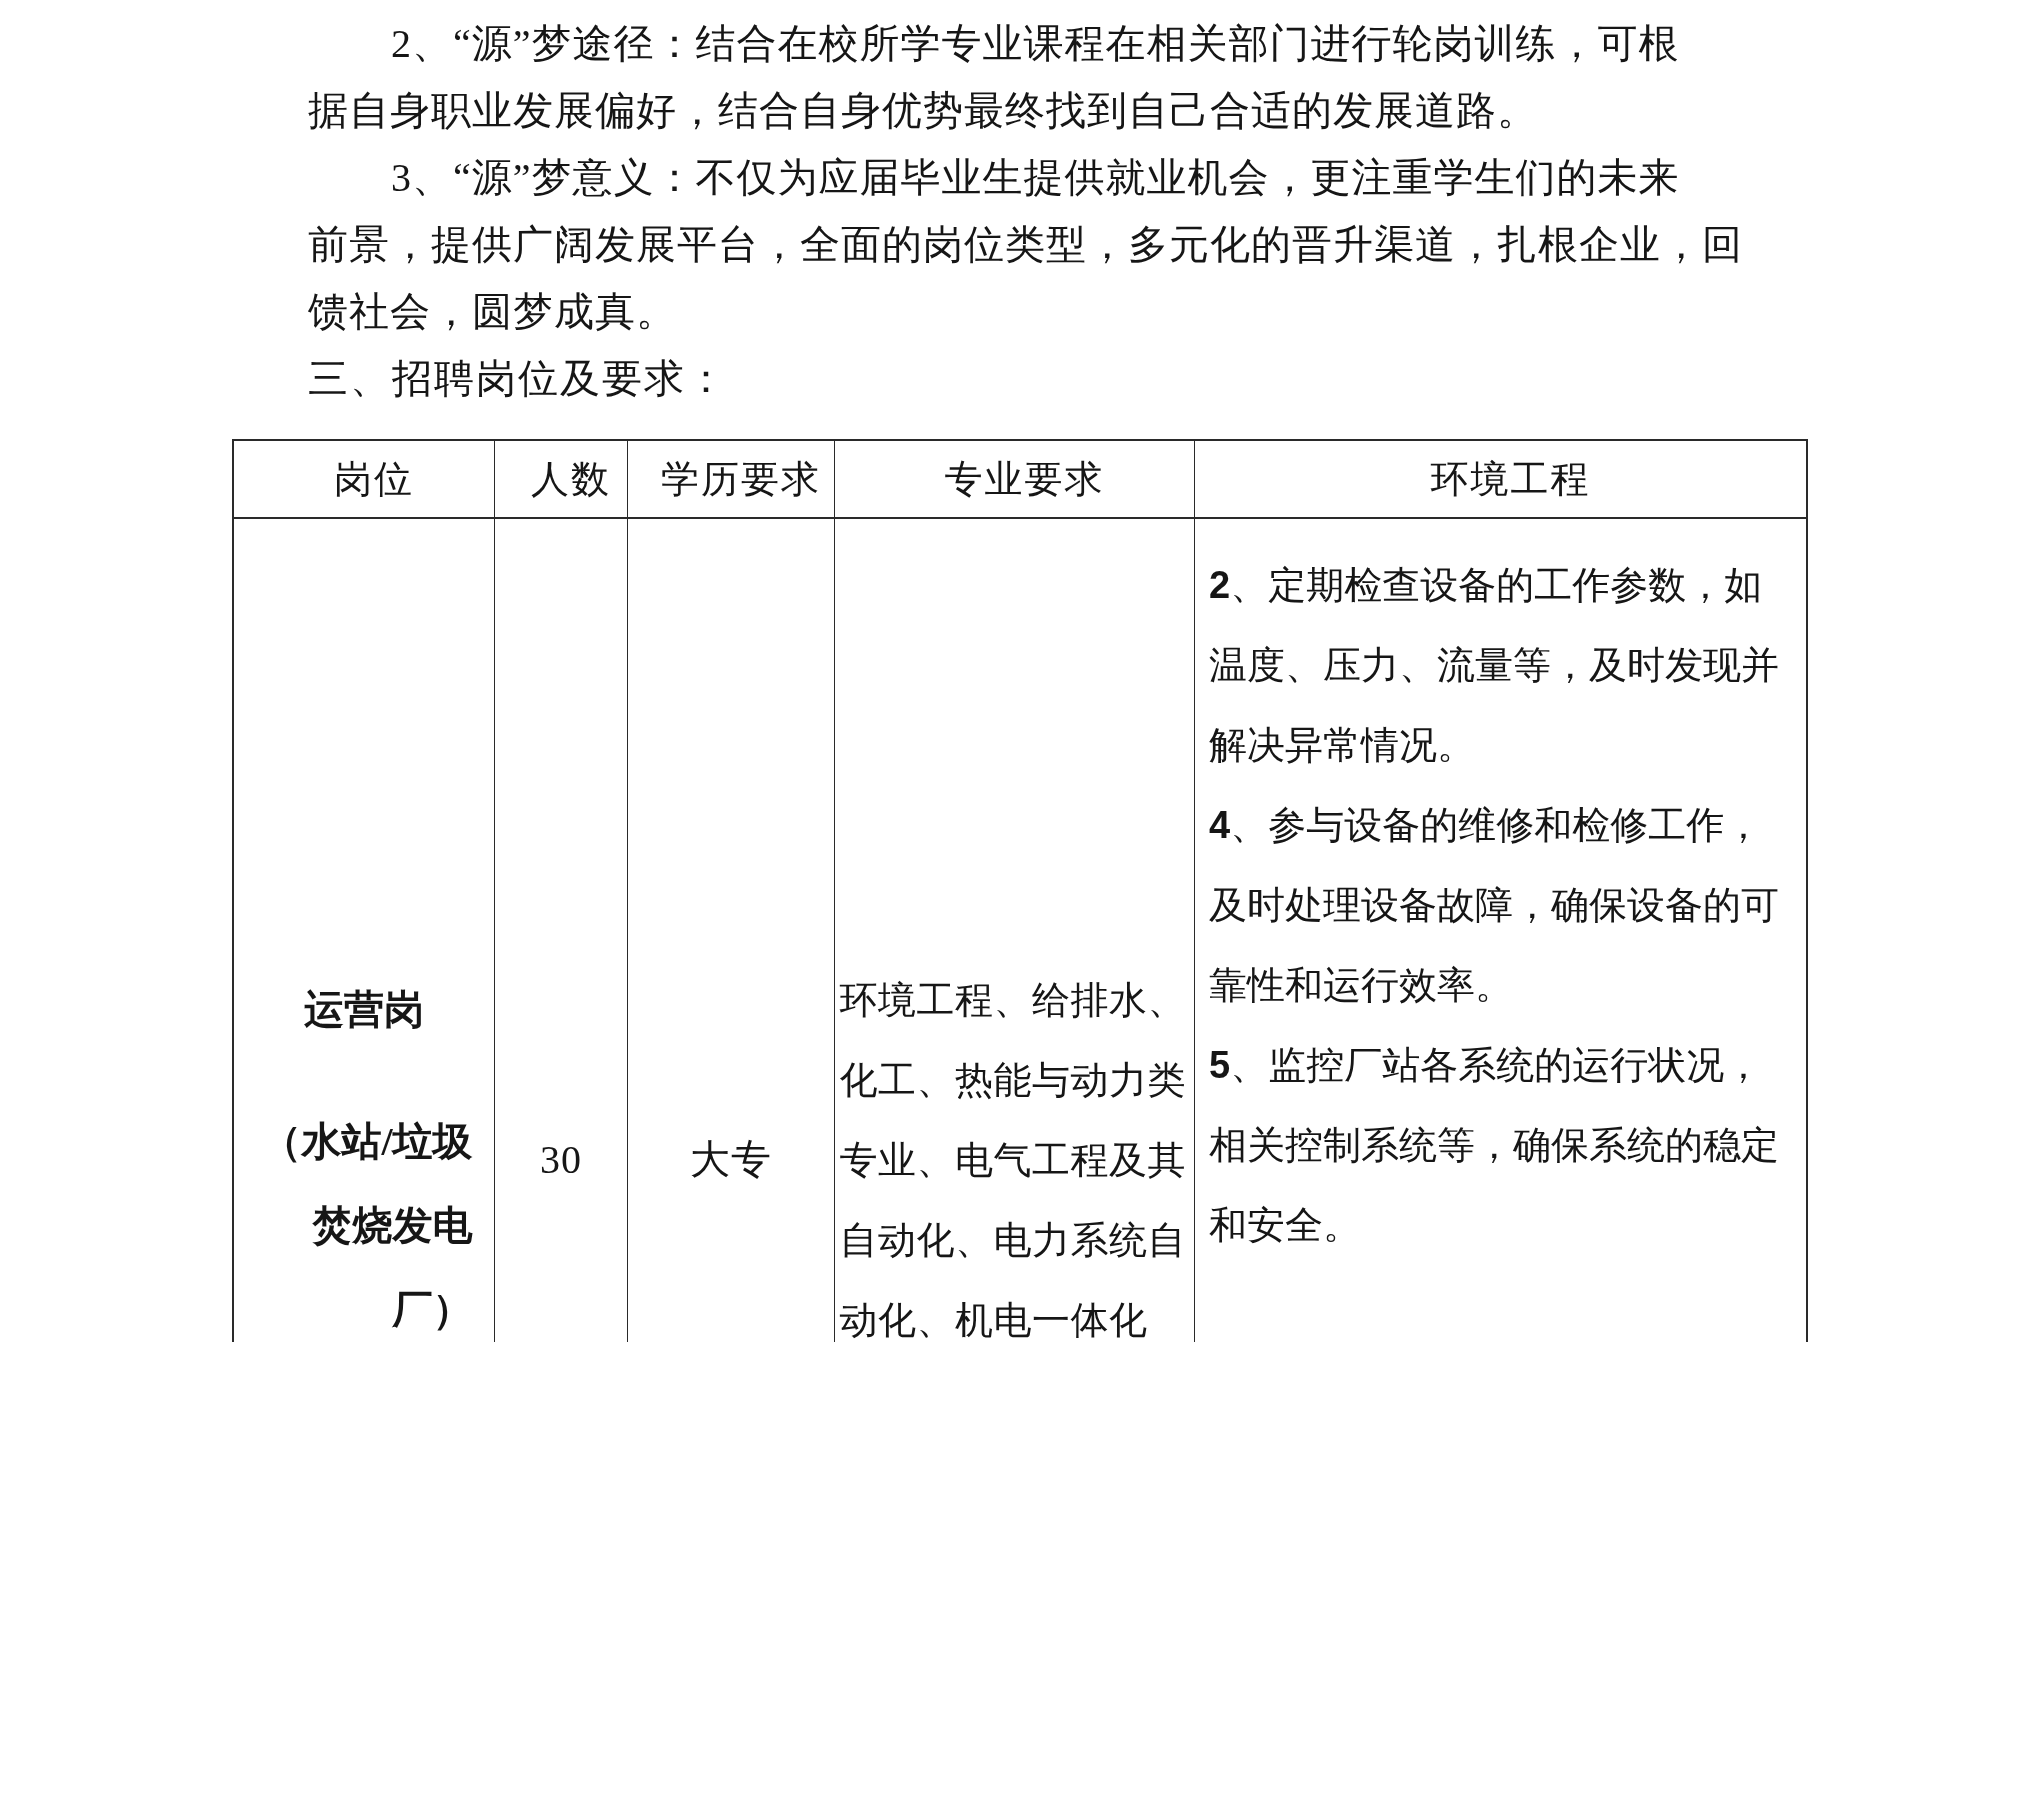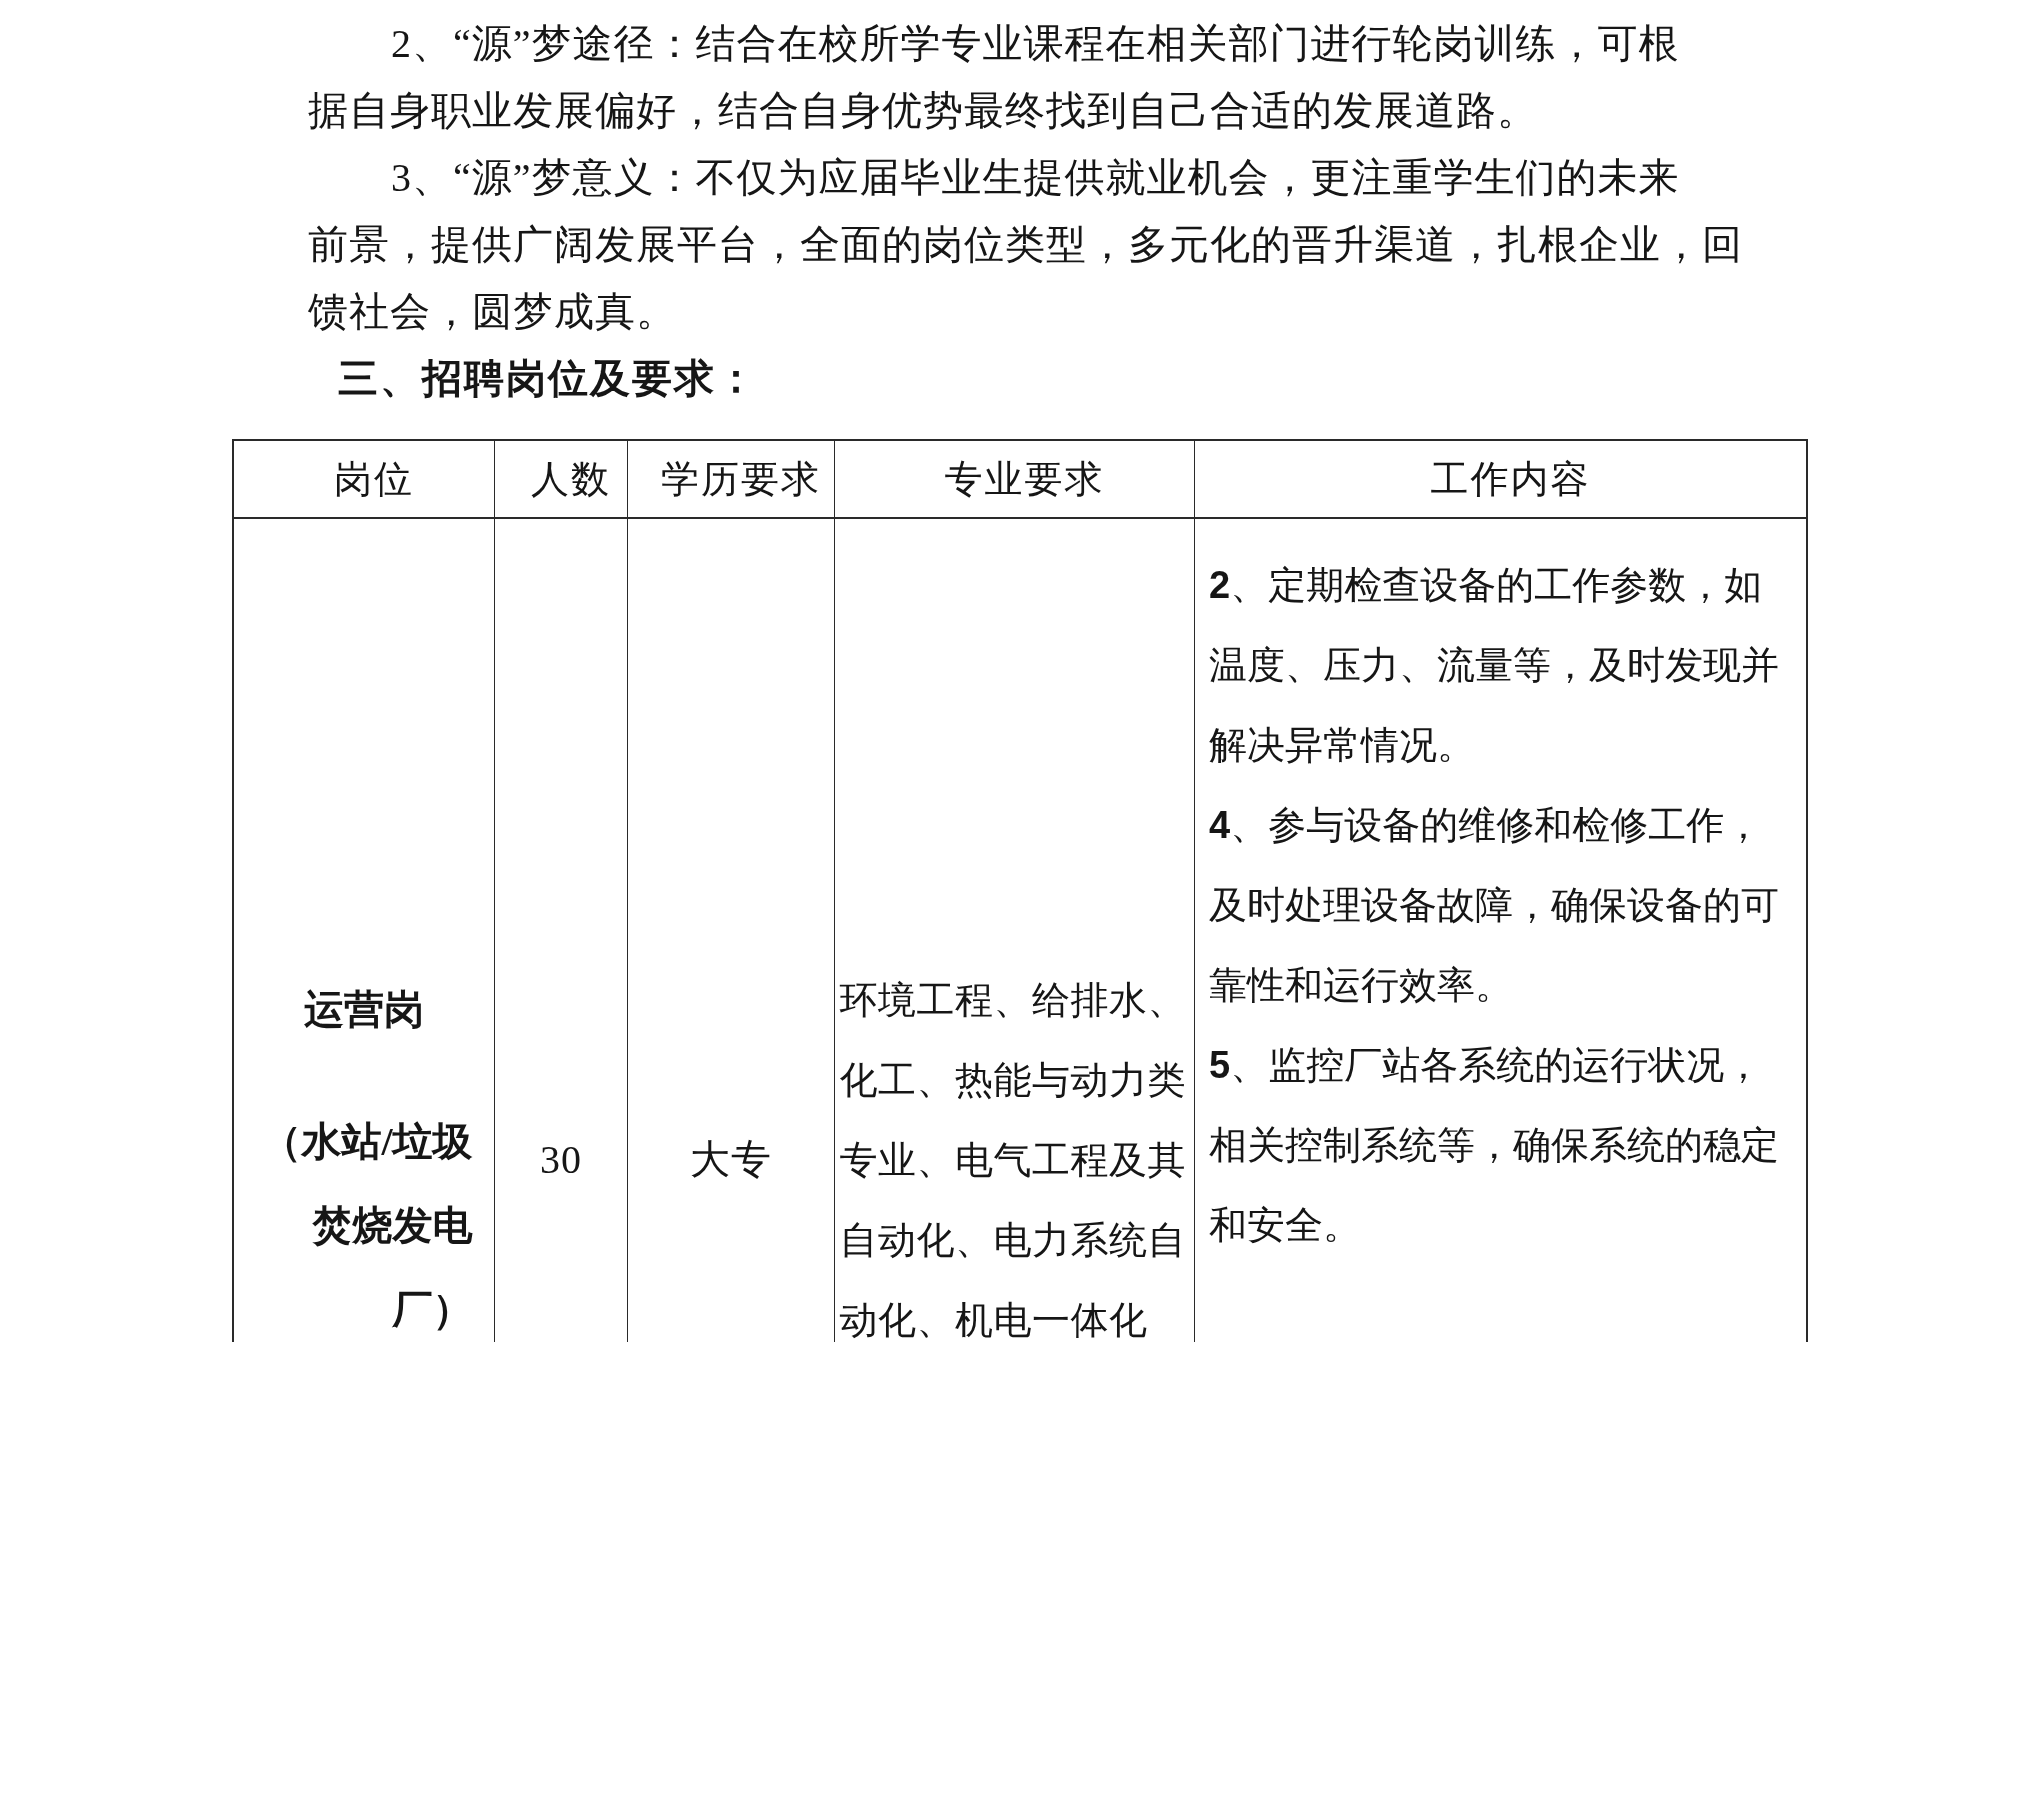--- a/index.html
+++ b/index.html
@@ -18,23 +18,22 @@
     left: 308px;
     top: 10px;
     width: 1499px;
     font-size: 40px;
     line-height: 67px;
     letter-spacing: 1px;
   }
   .intro .line { white-space: nowrap; }
   .intro .line.indent { padding-left: 83px; }
   .intro .heading {
-    font-weight: bold;
+    font-weight: normal;
     letter-spacing: 2px;
-    margin-left: 30px;
   }
   
   .jobs-table {
     position: absolute;
     left: 232px;
     top: 439px;
     width: 1576px;
     height: 1364px;
     box-sizing: border-box;
     border: 2px solid #2a2a2a;
@@ -111,21 +110,21 @@
     <div class="line">馈社会，圆梦成真。</div>
     <div class="line heading">三、招聘岗位及要求：</div>
   </div>
 
   <div class="jobs-table">
 
     <div class="cell hcell">岗位</div>
     <div class="cell hcell">人数</div>
     <div class="cell hcell">学历要求</div>
     <div class="cell hcell">专业要求</div>
-    <div class="cell hcell last-col">工作内容</div>
+    <div class="cell hcell last-col">环境工程</div>
 
     <div class="cell bcell position-cell">
       <div class="position-title">运营岗</div>
       <div class="position-subtitle">（水站/垃圾焚烧发电厂）</div>
     </div>
 
     <div class="cell bcell headcount-cell">30</div>
 
     <div class="cell bcell education-cell">大专</div>
 

